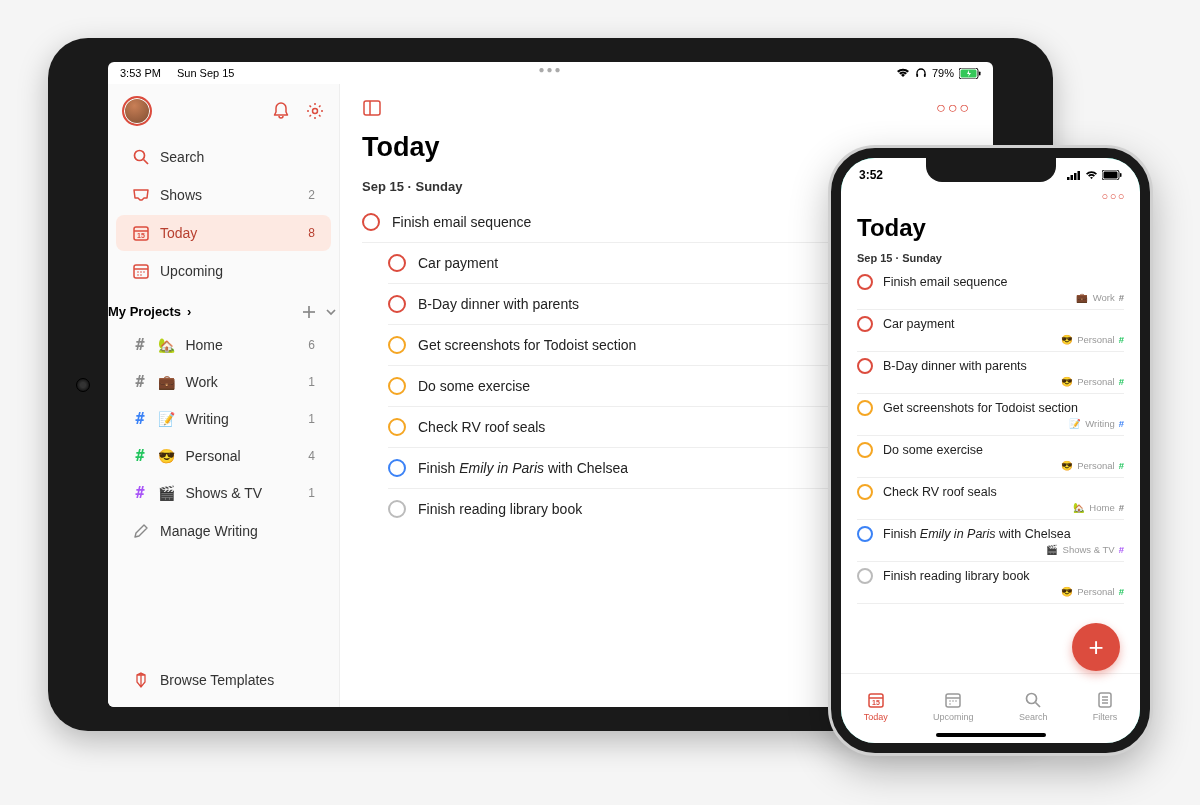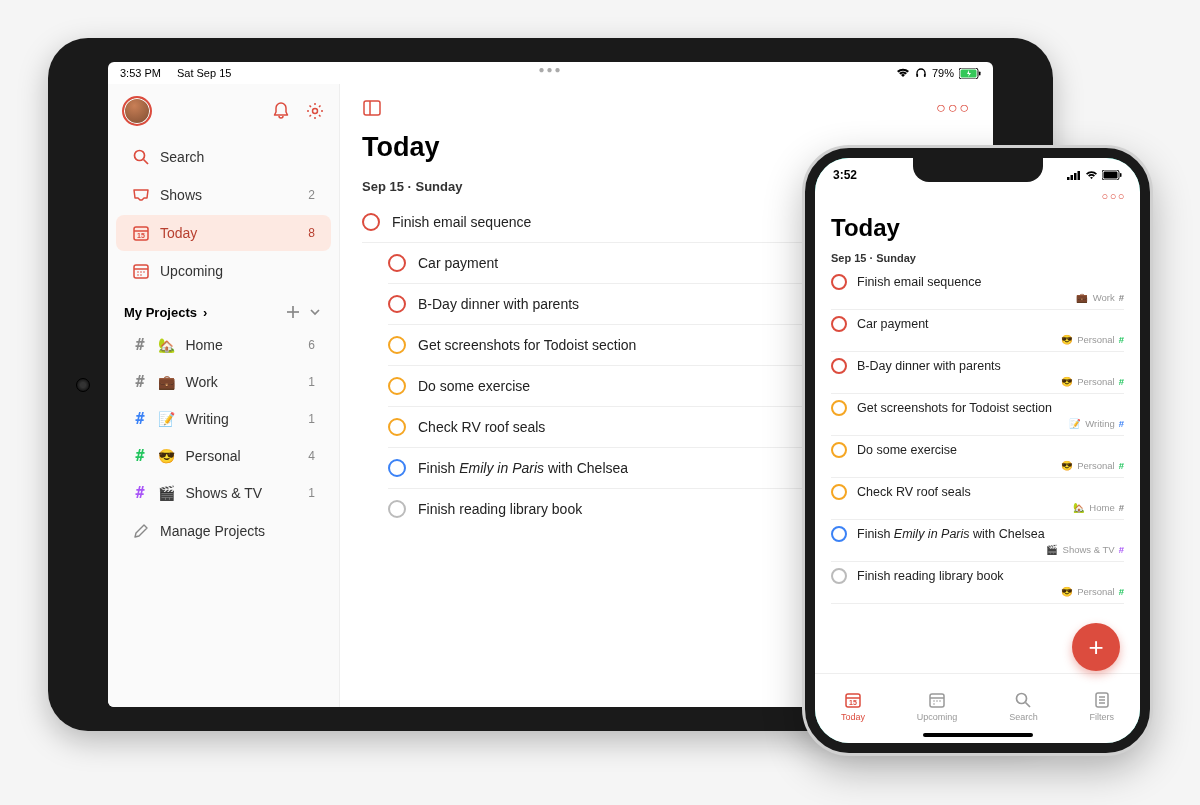--- a/index.html
+++ b/index.html
@@ -49,21 +49,21 @@
 .sidebar { width: 232px; background: #fafafa; border-right: 1px solid #eee; display: flex; flex-direction: column; padding: 8px 0; }
 .sidebar-top { display: flex; justify-content: space-between; align-items: center; padding: 4px 14px 12px; }
 .avatar { width: 30px; height: 30px; border-radius: 50%; background: radial-gradient(circle at 40% 30%, #c97f56, #7a4a2f); border: 2px solid #dc4c3e; box-shadow: 0 0 0 1px #fff inset; }
 .top-icons { display: flex; gap: 14px; color: #dc4c3e; }
 
 .nav-item { display: flex; align-items: center; gap: 10px; padding: 9px 16px; font-size: 14px; color: #333; cursor: pointer; border-radius: 8px; margin: 1px 8px; }
 .nav-item.active { background: #fde9e2; color: #b84030; }
 .nav-item .count { margin-left: auto; font-size: 12px; color: #888; }
 .nav-item.active .count { color: #b84030; }
 
-.projects-header { display: flex; align-items: center; gap: 6px; padding: 14px 16px 6px; font-size: 13px; font-weight: 600; }
+.projects-header { display: flex; gap: 6px; padding: 14px 0 6px; font-size: 13px; font-weight: 600; }
 .projects-header .spacer { flex: 1; }
 .proj-icon { color: #888; }
 
 .hash { font-family: ui-monospace, monospace; font-weight: 600; font-size: 15px; width: 16px; display: inline-block; text-align:center;}
 .hash.blue { color: #3b82f6; }
 .hash.gray { color: #888; }
 .hash.green { color: #22c55e; }
 .hash.purple { color: #a855f7; }
 
 .main { flex: 1; padding: 6px 22px; overflow:auto; }
@@ -82,21 +82,21 @@
 .check.blue { border-color: #3b82f6; }
 .check.gray { border-color: #bbb; }
 .task-text { font-size: 14px; color: #222; }
 .task-text em { font-style: italic; }
 
 
 .iphone {
   position: absolute;
   right: 50px;
   top: 148px;
-  width: 345px;
+  width: 319px;
   height: 605px;
   background: #5eead4;
   border: 10px solid #1a1a1a;
   border-radius: 44px;
   box-shadow: 0 0 0 3px #d0d0d0, 0 15px 40px rgba(0,0,0,.3);
   overflow: hidden;
 }
 .notch {
   position: absolute; top: 0; left: 50%; transform: translateX(-50%);
   width: 130px; height: 24px; background: #1a1a1a;
@@ -134,21 +134,21 @@
 </head>
 <body>
 
 <div class="ipad">
   <div class="ipad-home"></div>
   <div class="ellipsis-top">●●●</div>
   <div class="ipad-screen">
     <div class="status-bar">
       <div class="status-left">
         <span>3:53 PM</span>
-        <span>Sat Sep 15</span>
+        <span>Sun Sep 15</span>
       </div>
       <div class="status-right">
         <span>
           <svg width="14" height="10" viewBox="0 0 14 10">
               <path d="M7 9 L9 7 A3 3 0 0 0 5 7 Z M3 5 A6 6 0 0 1 11 5 L9.5 6.5 A4 4 0 0 0 4.5 6.5 Z M1 3 A9 9 0 0 1 13 3 L11.5 4.5 A7 7 0 0 0 2.5 4.5 Z" fill="#000"></path>
             </svg>
         </span>
         <span>
           <svg width="12" height="12" viewBox="0 0 12 12">
               <path d="M2 8 V6 A4 4 0 0 1 10 6 V8" stroke="#000" stroke-width="1.3" fill="none"></path>
@@ -280,25 +280,33 @@
     <span class="count">1</span>
             </div>
           </div>
 
         <div class="nav-item">
           <span style="color:#888;">
               <svg width="18" height="18" viewBox="0 0 18 18">
                 <path d="M3 15 L4 11 L12 3 L15 6 L7 14 Z" stroke="currentColor" stroke-width="1.4" fill="none" stroke-linejoin="round"></path>
               </svg>
             </span>
-          <span>Manage Projects</span>
+          <span>Manage Writing</span>
         </div>
 
         <div style="flex:1"></div>
 
+        <div class="nav-item">
+          <span style="color:#dc4c3e;">
+              <svg width="18" height="18" viewBox="0 0 18 18">
+                <path d="M9 2 L13 4 L13 11 L9 16 L5 11 L5 4 Z M9 2 L9 16 M5 4 L13 4" stroke="currentColor" stroke-width="1.3" fill="none"></path>
+              </svg>
+            </span>
+          <span>Browse Templates</span>
+        </div>
       </div>
 
       <div class="main">
         <div class="main-bar">
           <span class="panel-icon">
               <svg width="20" height="20" viewBox="0 0 20 20">
                 <rect x="2" y="3" width="16" height="14" rx="2" stroke="#dc4c3e" stroke-width="1.5" fill="none"></rect>
                 <line x1="8" y1="3" x2="8" y2="17" stroke="#dc4c3e" stroke-width="1.5"></line>
               </svg>
             </span>

